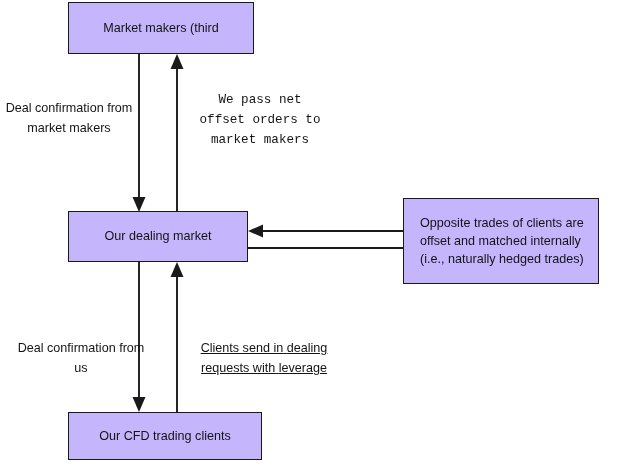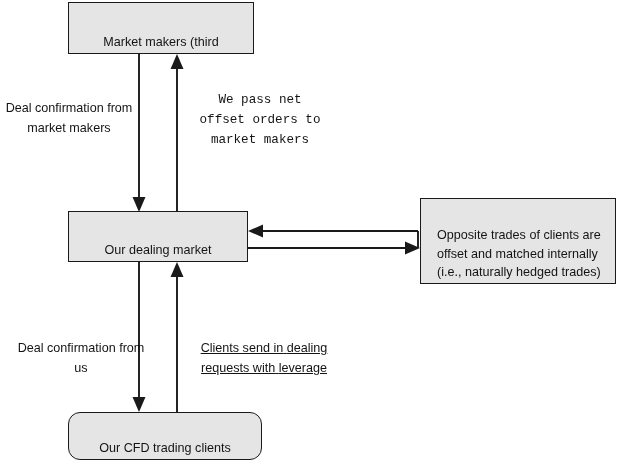--- a/index.html
+++ b/index.html
@@ -12,37 +12,37 @@
     width: 624px;
     height: 466px;
     background: #ffffff;
     font-family: "Liberation Sans", sans-serif;
     overflow: hidden;
   }
   .node {
     position: absolute;
     box-sizing: border-box;
     border: 1.6px solid #1a1a1a;
-    background: #e5e5e5;
+    background: #c4b5fd;
     display: flex;
-    align-items: flex-end;
+    align-items: center;
     justify-content: center;
     text-align: center;
     color: #141414;
     font-size: 12.6px;
     line-height: 1.45;
     padding: 2px 6px;
     z-index: 3;
   }
   .node span { display: block; }
 
   #node-market-makers { left: 68px;  top: 2px;   width: 186px; height: 52px; }
   #node-dealing-rooms { left: 68px;  top: 211px; width: 180px; height: 51px; }
-  #node-cfd-clients   { left: 68px;  top: 412px; width: 194px; height: 48px; border-radius: 12px; }
-  #node-offset        { left: 420px; top: 198px; width: 196px; height: 86px;
+  #node-cfd-clients   { left: 68px;  top: 412px; width: 194px; height: 48px; }
+  #node-offset        { left: 403px; top: 198px; width: 196px; height: 86px;
                         justify-content: flex-start; text-align: left; padding-left: 16px; }
 
   .edge-label {
     position: absolute;
     color: #141414;
     font-size: 12.6px;
     line-height: 1.6;
     text-align: center;
     z-index: 2;
   }

